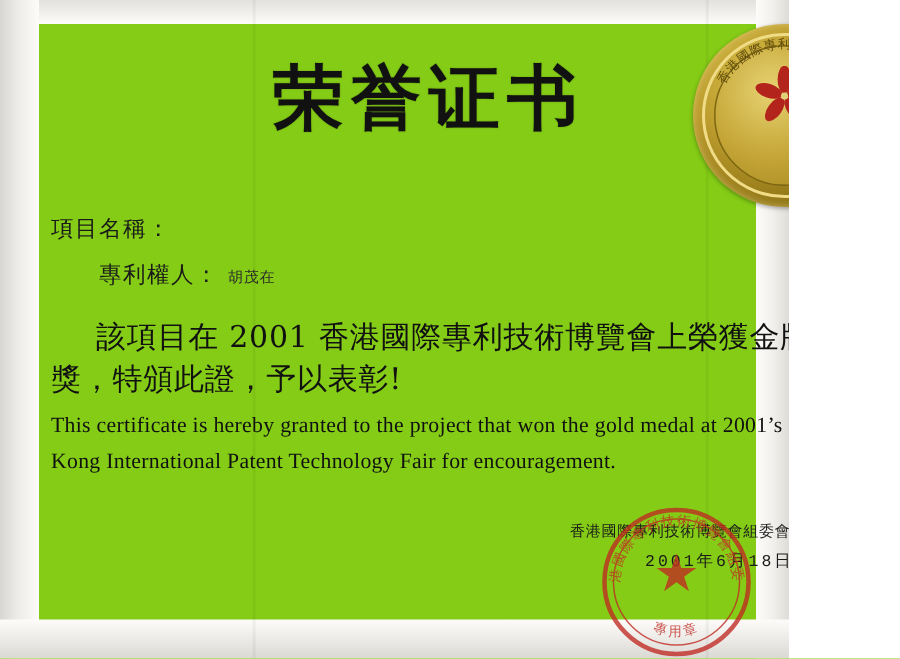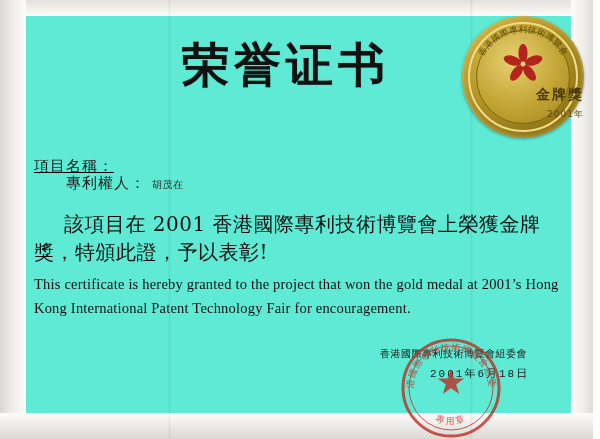--- a/index.html
+++ b/index.html
@@ -8,23 +8,23 @@
   }
   body {
     width: 600px;
     height: 439px;
     background: #ffffff;
     font-family: "Liberation Serif", serif;
     overflow: hidden;
   }
   #certificate {
     position: relative;
-    width: 593px;
+    width: 526px;
     height: 439px;
-    background: #5eead4;
+    background: #84cc16;
     overflow: hidden;
   }
   
   .paper-shade-left {
     position: absolute;
     left: 0; top: 0;
     width: 26px; height: 439px;
     background: linear-gradient(to right, #d8d6d2 0%, #eeece8 45%, #fdfcfa 100%);
   }
   .paper-shade-right {
@@ -152,21 +152,21 @@
     color: #1a1a1a;
     letter-spacing: 1px;
   }
   .field-value {
     font-family: "DejaVu Sans", "Liberation Sans", sans-serif;
     font-size: 10px;
     color: #2a2a2a;
     margin-left: 6px;
     letter-spacing: 0.5px;
   }
-  #row-project { left: 34px; top: 157px; text-decoration: underline; }
+  #row-project { left: 34px; top: 143px; }
   #row-patentee { left: 34px; top: 174px; margin-left: 32px; }
 
   
   .para-cn {
     position: absolute;
     left: 34px;
     top: 210px;
     width: 532px;
     font-family: "DejaVu Serif", "Liberation Serif", serif;
     font-size: 20px;

